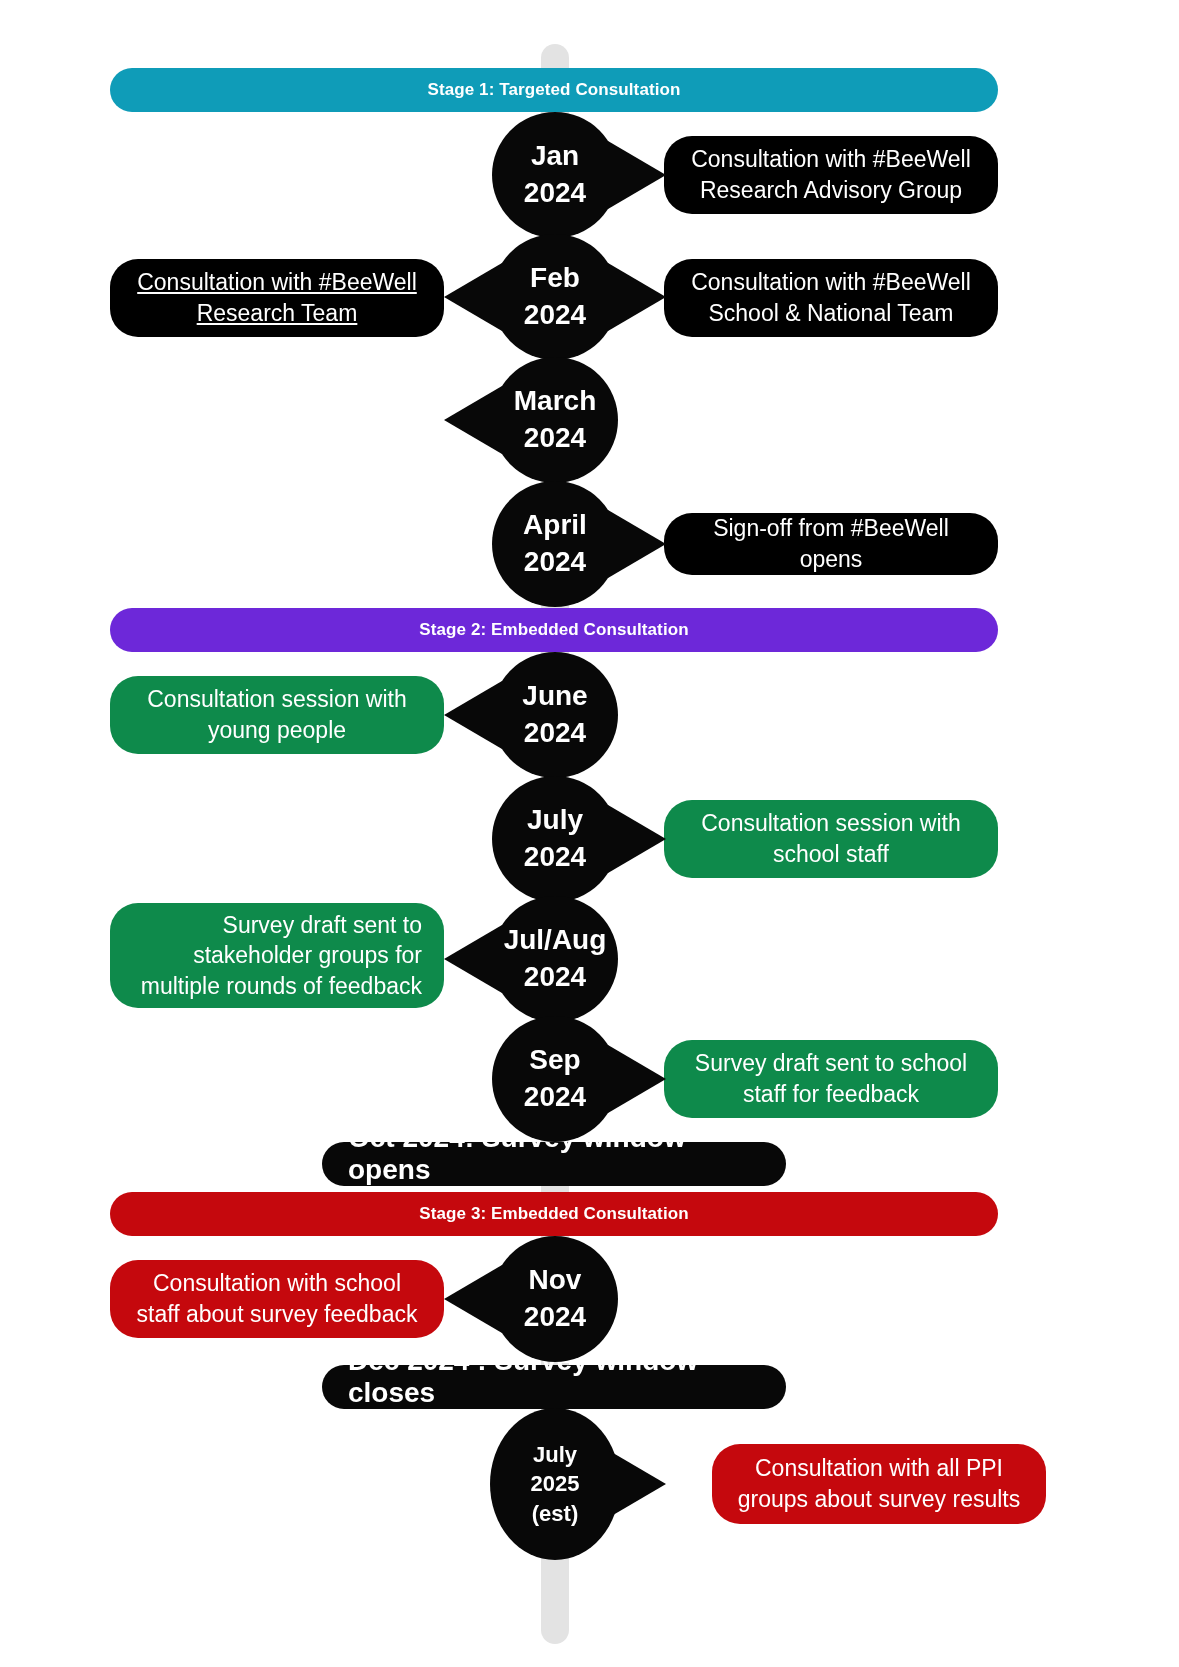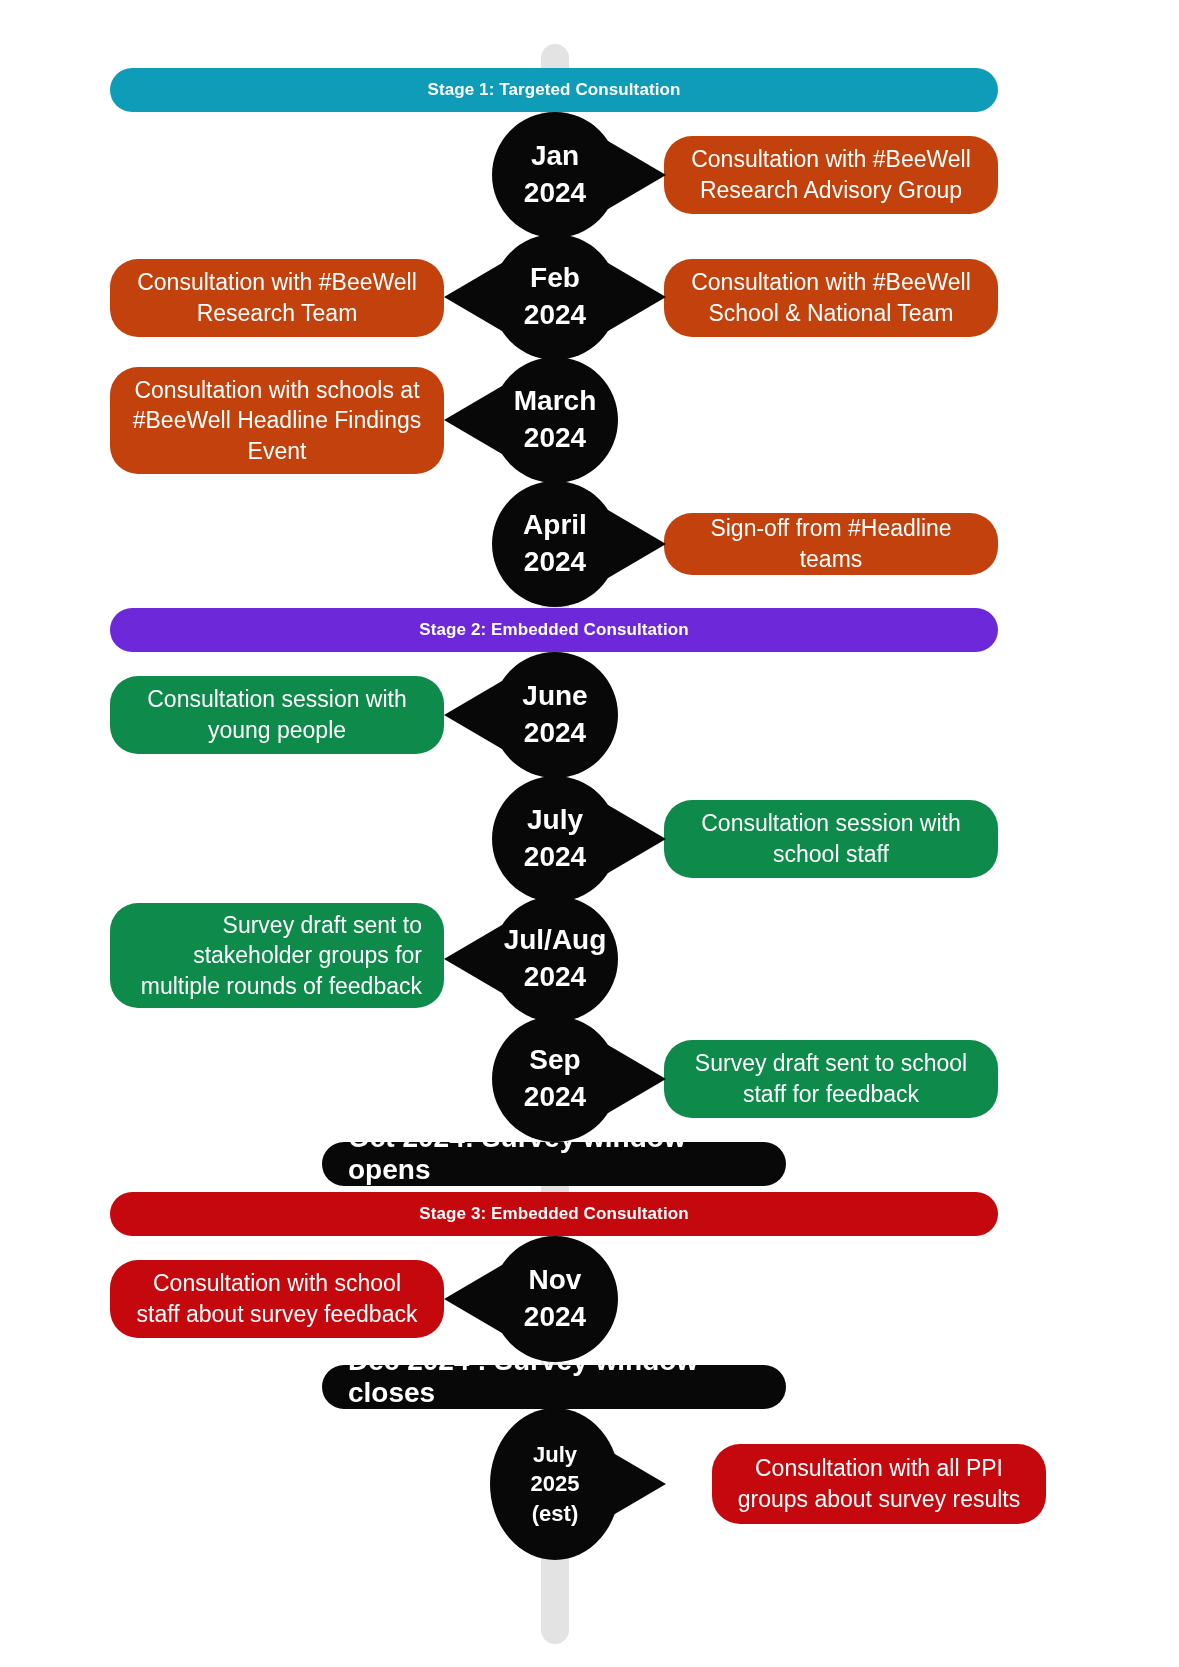--- a/index.html
+++ b/index.html
@@ -97,21 +97,21 @@
     display:flex;
     align-items:center;
     justify-content:center;
     text-align:center;
     font-size:23px;
     line-height:1.33;
     padding:10px 22px;
     box-sizing:border-box;
     z-index:3;
   }
-  .bubble.teal{background:#c2410c;justify-content:flex-end;}
+  .bubble.teal{background:#000000;justify-content:flex-end;}
   .bubble.green{background:#0e8a4b;}
   .bubble.red{background:#c5080d;}
   .bubble.right{left:664px;width:334px;}
   .bubble.left{left:110px;width:334px;}
 
   
   .arrow{
     position:absolute;
     width:0;height:0;
     z-index:6;
@@ -145,44 +145,41 @@
   <div class="arrow right" style="left:608px;top:141px;"></div>
   <div class="bubble teal right" style="top:136px;height:78px;">
     <span>Consultation with #BeeWell Research Advisory Group</span>
   </div>
 
   <div class="circle" style="top:234px;">
     <span>Feb</span>
     <span>2024</span>
   </div>
   <div class="arrow left" style="left:444px;top:263px;"></div>
-  <div class="bubble teal left" style="top:259px;height:78px;">
+  <div class="bubble teal left" style="top:259px;height:78px;text-decoration:underline;">
     <span>Consultation with #BeeWell Research Team</span>
   </div>
   <div class="arrow right" style="left:608px;top:263px;"></div>
   <div class="bubble teal right" style="top:259px;height:78px;">
     <span>Consultation with #BeeWell School &amp; National Team</span>
   </div>
 
   <div class="circle" style="top:357px;">
     <span>March</span>
     <span>2024</span>
   </div>
   <div class="arrow left" style="left:444px;top:386px;"></div>
-  <div class="bubble teal left" style="top:367px;height:107px;">
-    <span>Consultation with schools at #BeeWell Headline Findings Event</span>
-  </div>
 
   <div class="circle" style="top:481px;">
     <span>April</span>
     <span>2024</span>
   </div>
   <div class="arrow right" style="left:608px;top:510px;"></div>
   <div class="bubble teal right" style="top:513px;height:62px;">
-    <span>Sign-off from #Headline teams</span>
+    <span>Sign-off from #BeeWell opens</span>
   </div>
 
   <div class="banner green" style="top:608px;">
     <span>Stage 2: Embedded Consultation</span>
   </div>
 
   <div class="circle" style="top:652px;">
     <span>June</span>
     <span>2024</span>
   </div>

